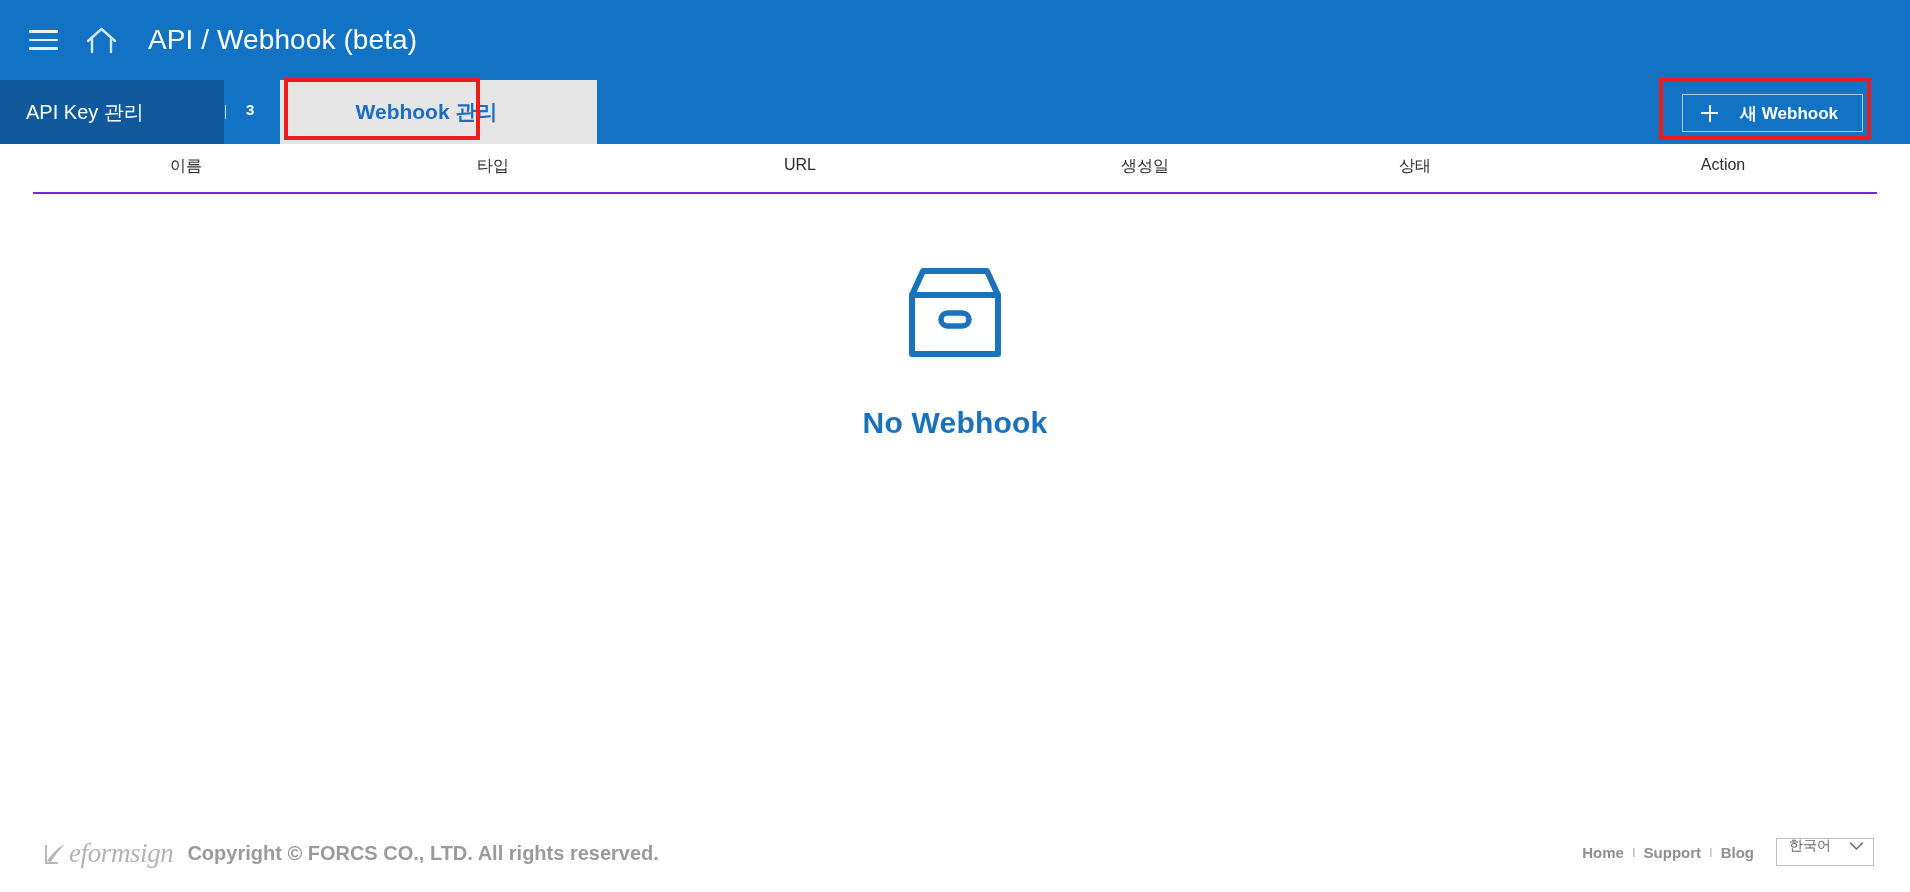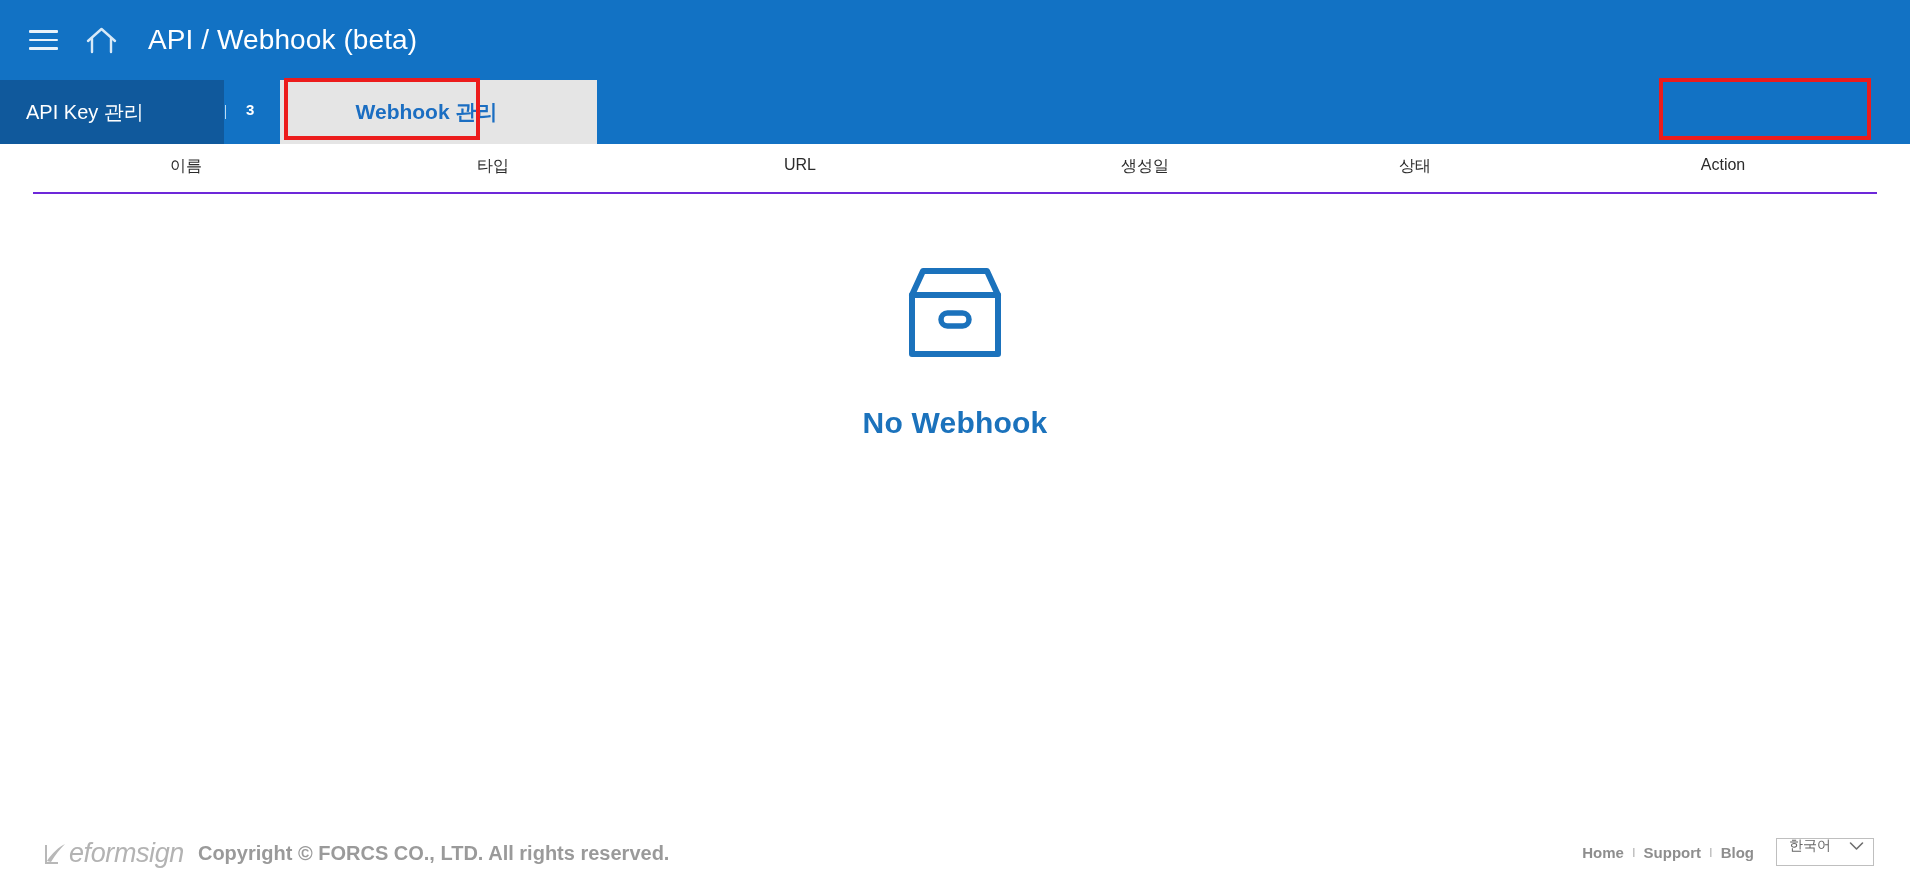--- a/index.html
+++ b/index.html
@@ -215,21 +215,21 @@
   }
   .footer-left {
     position: absolute;
     left: 42px;
     top: 18px;
     display: flex;
     align-items: center;
     gap: 14px;
   }
   .logo-text {
-    font-family: Liberation Sans, sans-serif;
+    font-family: Liberation Serif, serif;
     font-style: italic;
     font-size: 27px;
     color: #b3b3b3;
     letter-spacing: -0.4px;
   }
   .copyright {
     font-size: 20px;
     color: #9a9a9a;
     font-weight: bold;
     white-space: nowrap;
@@ -299,20 +299,24 @@
   <div class="tab-inactive">
     <span class="tab-label">API Key 관리</span>
     <span class="tab-divider"></span>
     <span class="tab-count">3</span>
   </div>
 
   <div class="tab-active">
     <span class="tab-label">Webhook 관리</span>
   </div>
 
+  <button class="new-webhook-btn">
+    <span class="plus-icon"></span>
+    <span>새 Webhook</span>
+  </button>
 </div>
 
 <div class="anno-tab"></div>
 <div class="anno-btn"></div>
 
 <div class="table-head">
   <div class="th" style="left:153px">이름</div>
   <div class="th" style="left:460px">타입</div>
   <div class="th" style="left:767px">URL</div>
   <div class="th" style="left:1112px">생성일</div>

